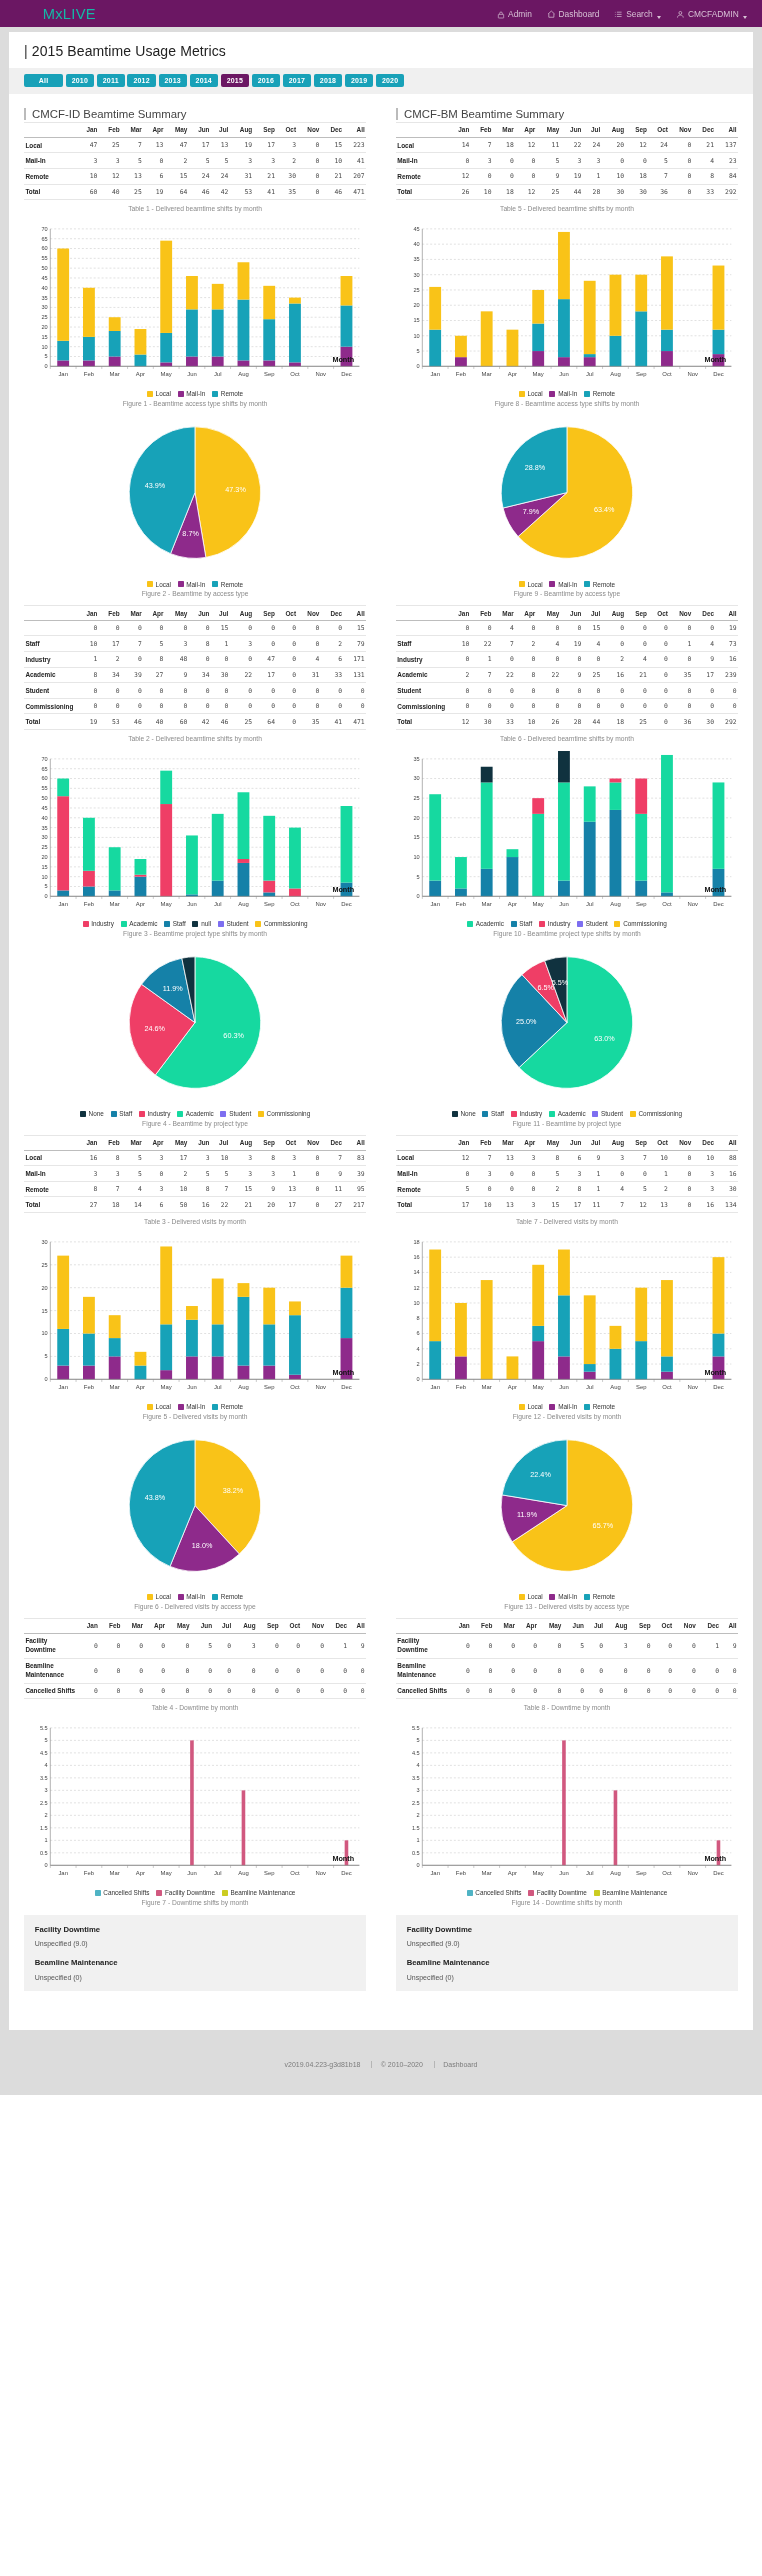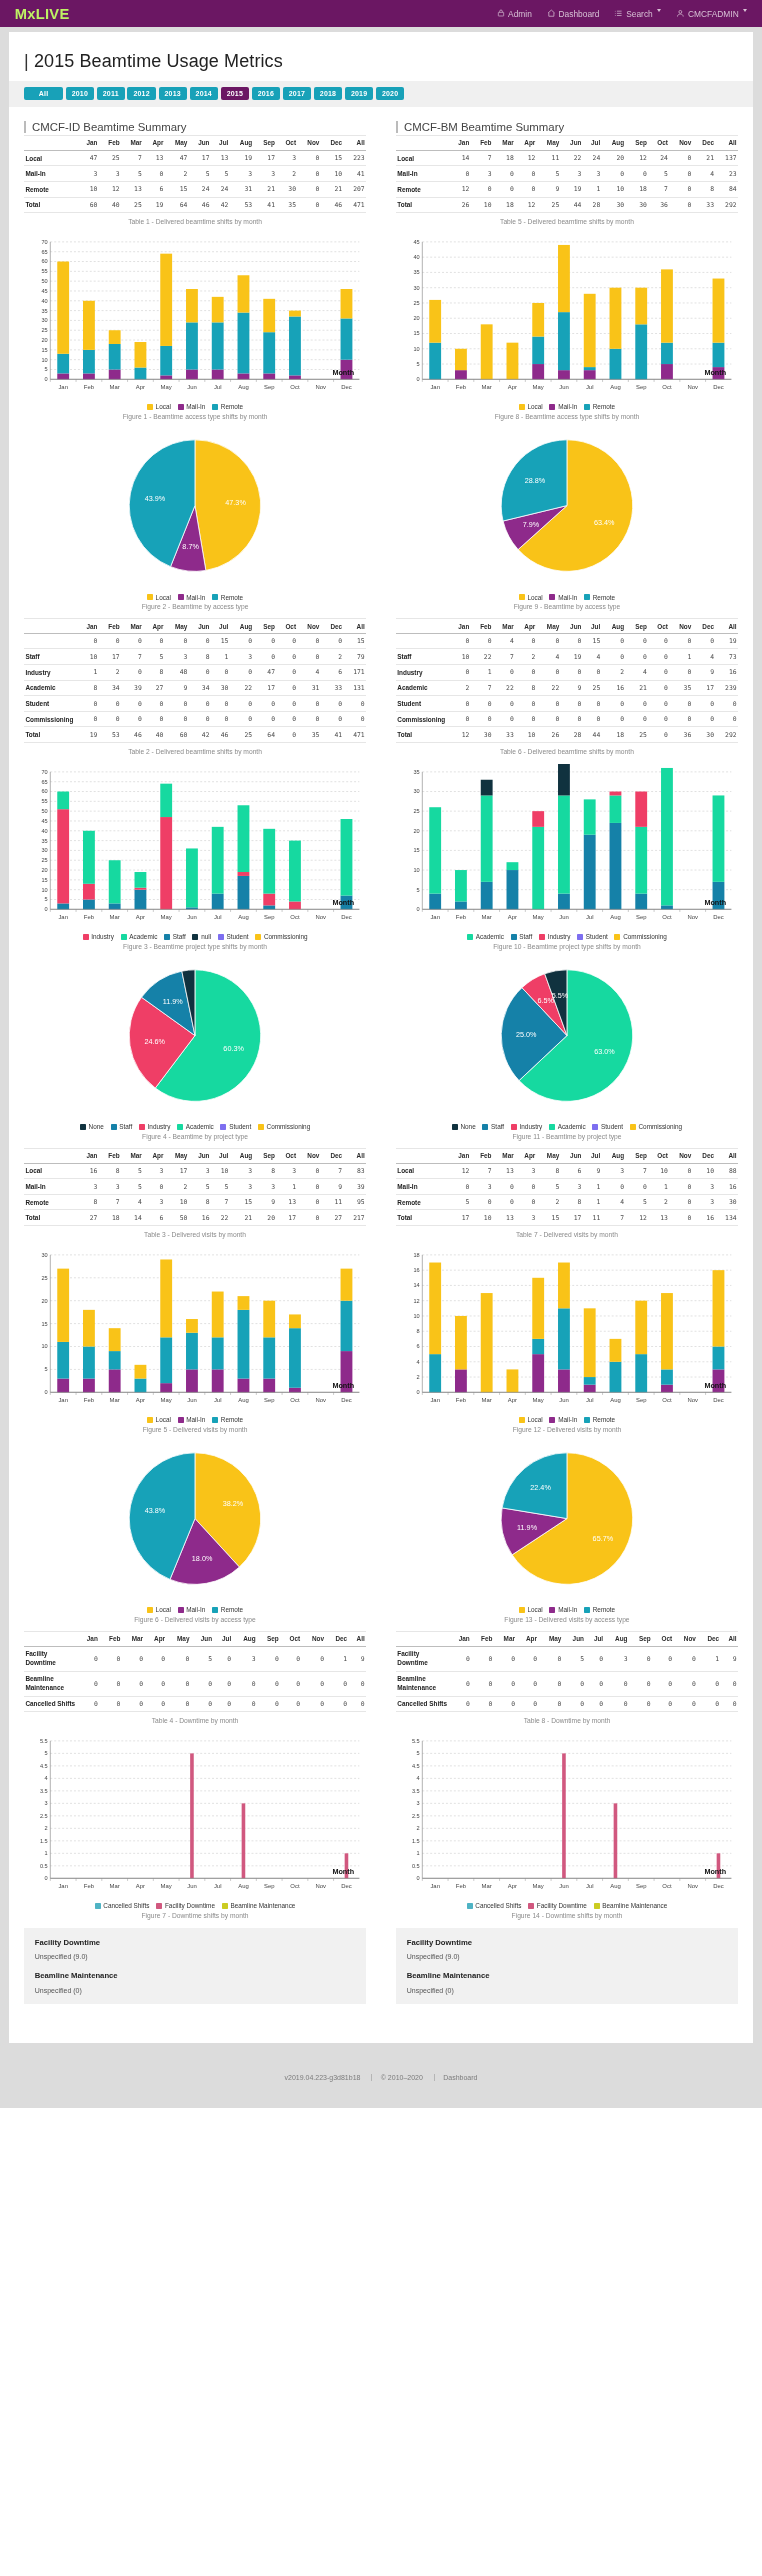--- a/index.html
+++ b/index.html
@@ -10,32 +10,32 @@
     font-family:"Liberation Sans", sans-serif;
     color:#333;
     -webkit-font-smoothing:antialiased;
   }
 
   
   .navbar {
     height:27px; background:#6b1763; display:flex; align-items:center;
     padding:0 14.7px; color:#e7d5e4;
   }
-  .brand { font-size:14.7px; color:#bef264; font-weight:700; letter-spacing:0.3px; }
+  .brand { font-size:14.7px; color:#14b8a6; font-weight:400; letter-spacing:0.3px;margin-left:28px; }
   .nav-right { margin-left:auto; display:flex; align-items:center; gap:14.7px; font-size:8.4px; }
-  .nav-item { display:flex; align-items:flex-start; gap:3.3px; color:#d8c2d6; cursor:pointer; white-space:nowrap; }
+  .nav-item { display:flex; align-items:flex-end; gap:3.3px; color:#d8c2d6; cursor:pointer; white-space:nowrap; }
   .nav-item svg { display:block; }
   .caret { width:0;height:0;border-left:2.7px solid transparent;border-right:2.7px solid transparent;border-top:3.3px solid #d8c2d6; margin-left:1.3px; }
 
   
   .page-wrap { background:#dcdcdc; padding:5.3px 0 0 0; }
   .page-head {
     background:#fff; margin:0 9.4px; padding:10.7px 14.7px 9.4px 14.7px;
   }
-  .page-title { font-size:18px; font-weight:400; color:#222; letter-spacing:0.1px;margin-top:8px; }
+  .page-title { font-size:14px; font-weight:400; color:#222; letter-spacing:0.1px; }
   .page-title .bar { color:#333; }
   .yearbar { margin:0 9.4px; background:#f0f0f0; padding:6px 14.7px 6.7px 14.7px; display:flex; gap:2.7px; flex-wrap:wrap; }
   .ybtn {
     background:#18a1b8; color:#fff; border-radius:2px; font-size:7px; font-weight:bold;
     padding:2.7px 6px; cursor:pointer; line-height:1.1; letter-spacing:0.2px;
   }
   .ybtn.all { padding:2.7px 14.7px; }
   .ybtn.active { background:#6b1763; }
 
   .content { background:#fff; margin:0 9.4px; padding:2.7px 6.7px 19px 6.7px; }

